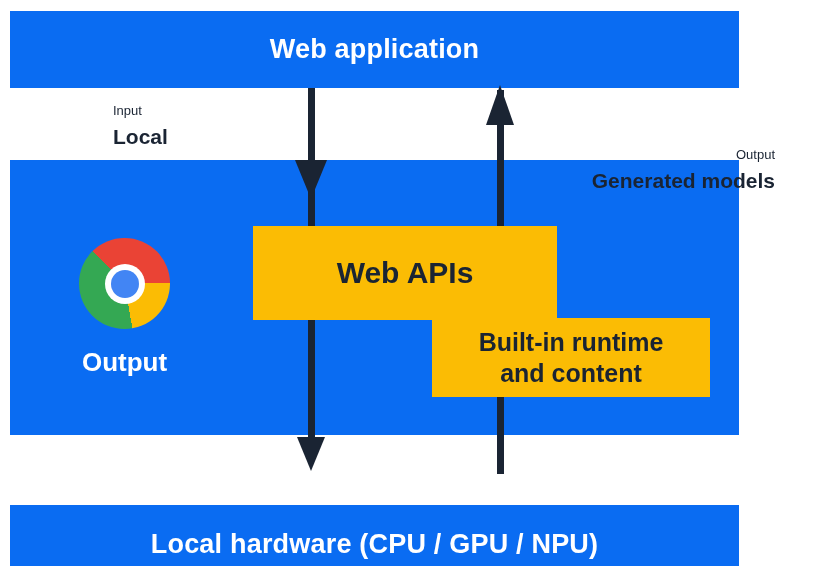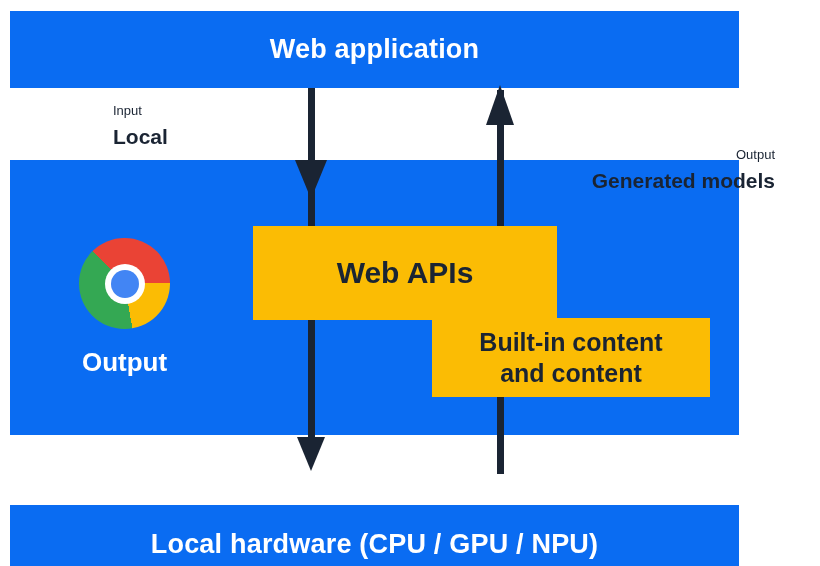--- a/index.html
+++ b/index.html
@@ -92,21 +92,21 @@
       <div class="chrome-center"></div>
     </div>
   </div>
   <div class="browser-label">Output</div>
 
   <div class="ybox ybox-webapis">
     <span>Web APIs</span>
   </div>
   <div class="ybox ybox-builtin">
     <span>
-      <span>Built-in content</span><br>
+      <span>Built-in runtime</span><br>
       <span>and content</span>
     </span>
   </div>
 
   <div class="band band-bottom">
     <span class="band-title">Local hardware (CPU / GPU / NPU)</span>
   </div>
 
 </div>
 

